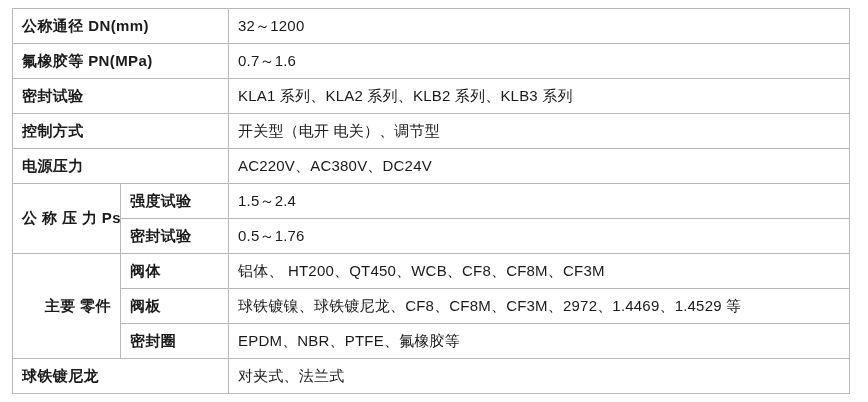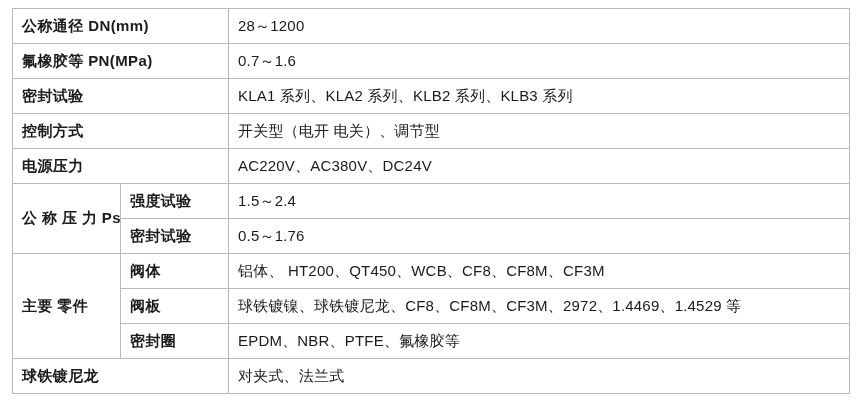--- a/index.html
+++ b/index.html
@@ -43,21 +43,21 @@
   td.sublabel {
     font-weight: bold;
     letter-spacing: 0.4px;
     margin-left: 28px;
   }
   td.value {
     font-weight: normal;
     letter-spacing: 0.2px;
   }
   td.center {
-    text-align: left;
+    text-align: right;
   }
   .col-a { width: 108px; }
   .col-b { width: 108px; }
   .row-h { height: 35px; }
   .two-line {
     white-space: normal;
     line-height: 1.45;
   }
 </style>
 </head>
@@ -67,21 +67,21 @@
   <table class="spec">
     <colgroup>
       <col class="col-a">
       <col class="col-b">
       <col>
     </colgroup>
     <tbody>
 
       <tr class="row-h">
         <td class="label" colspan="2">公称通径 DN(mm)</td>
-        <td class="value">28～1200</td>
+        <td class="value">32～1200</td>
       </tr>
 
       <tr class="row-h">
         <td class="label" colspan="2">氟橡胶等 PN(MPa)</td>
         <td class="value">0.7～1.6</td>
       </tr>
 
       <tr class="row-h">
         <td class="label" colspan="2">密封试验</td>
         <td class="value">KLA1 系列、KLA2 系列、KLB2 系列、KLB3 系列</td>

